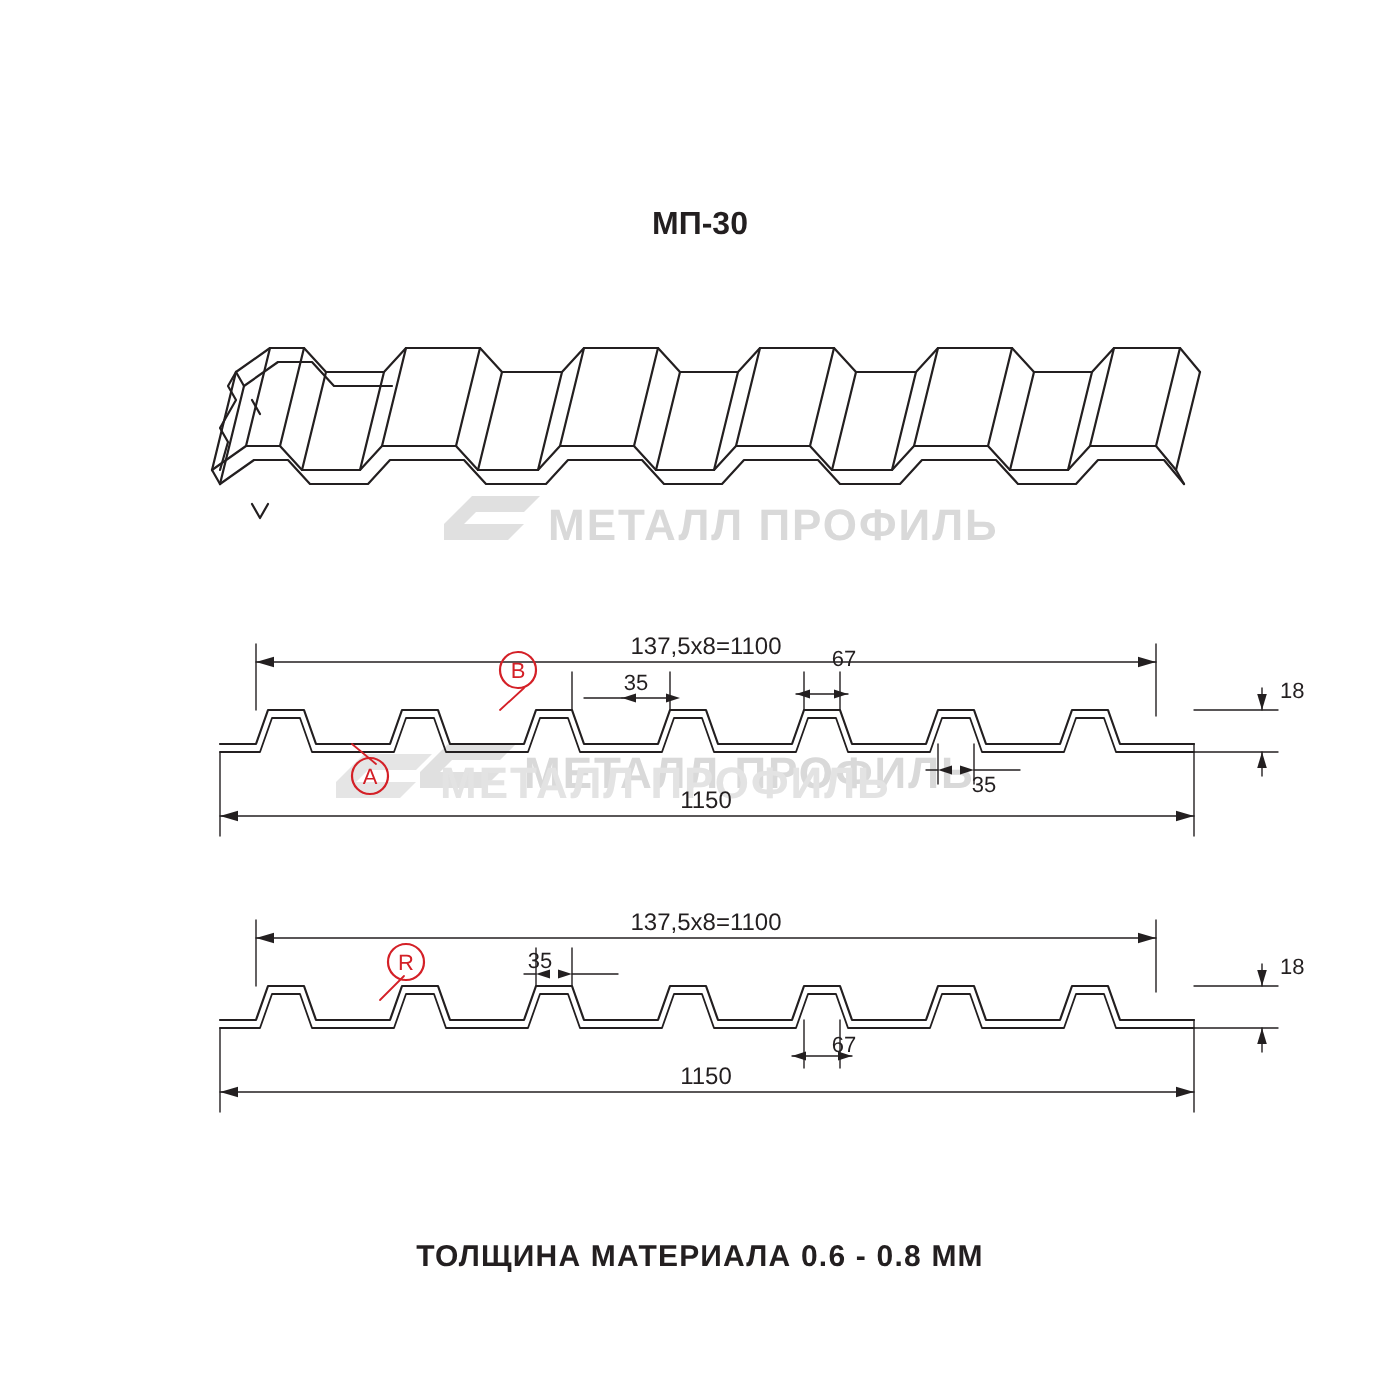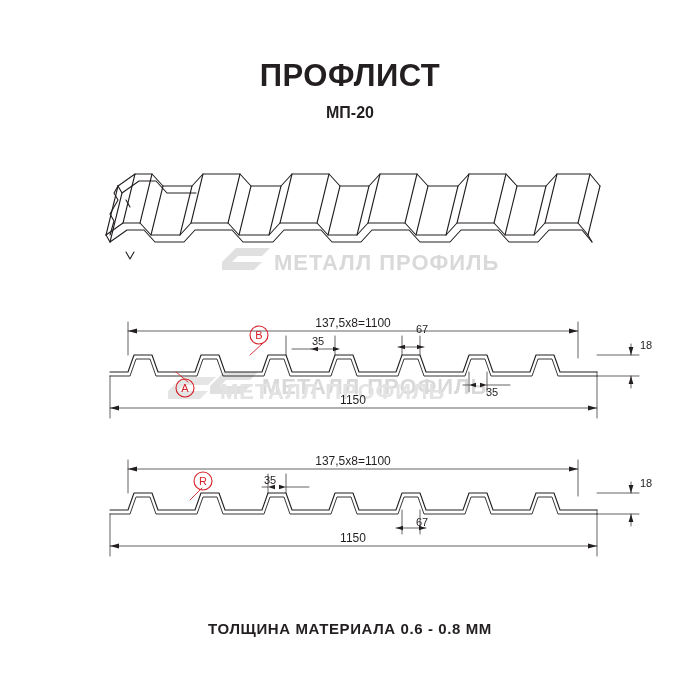--- a/index.html
+++ b/index.html
@@ -68,22 +68,21 @@
     font-size: 22px;
     letter-spacing: 1px;
     fill: #d9d9d9;
   }
 </style>
 </head>
 <body>
 
 <div class="page">
 
-  <div class="title">ПРОФЛИСТ</div>
-  <div class="subtitle">МП-20</div>
+  <div class="subtitle">МП-30</div>
 
   <svg class="wm" width="700" height="700" style="top:0;left:0;">
     <g opacity="1">
 
       <g transform="translate(222,248)">
         <path d="M0,14 l14,-14 h34 l-8,8 h-24 l-6,6 h30 l-8,8 h-32 z" fill="#e0e0e0"></path>
         <text class="wm-text" x="52" y="22">МЕТАЛЛ ПРОФИЛЬ</text>
       </g>
 
       <g transform="translate(210,372)">

